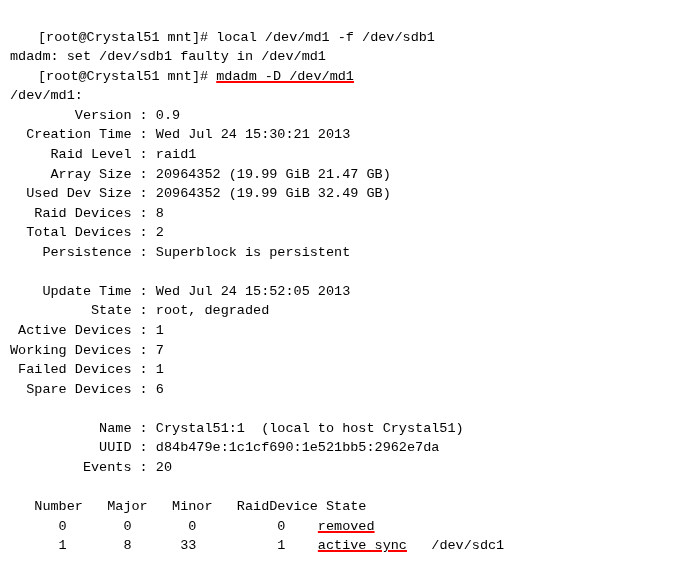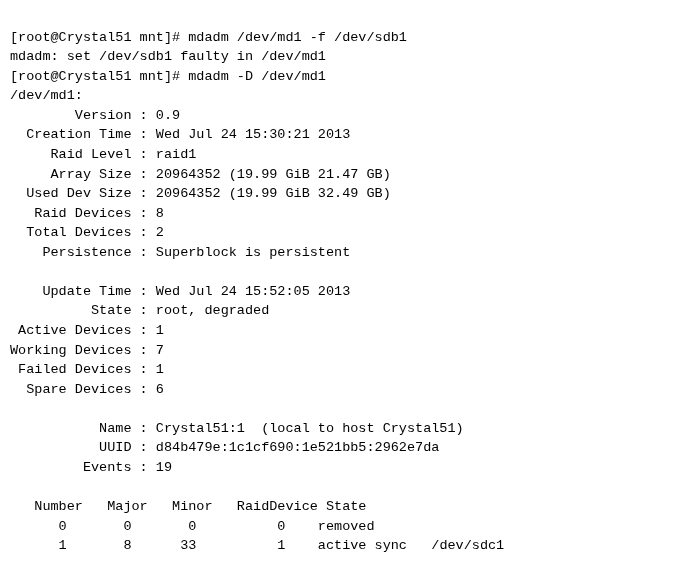--- a/index.html
+++ b/index.html
@@ -9,32 +9,33 @@
       font-size: 13.5px;
       color: #000000;
       padding: 8px 10px;
       width: 700px;
       min-height: 568px;
     }
     .terminal {
       white-space: pre;
       line-height: 1.45;
     }
-    .prompt { color: #000000; }
+    .prompt { color: #000000; margin-left: 28px; }
     .cmd { color: #000000; }
     span.ured {
+      text-decoration: underline;
       text-decoration-color: red;
       text-decoration-thickness: 2px;
     }
   </style>
 </head>
 <body>
 
 <div class="terminal">
-<span class="prompt">[root@Crystal51 mnt]# </span><span class="cmd">mdadm /dev/md1 -f /dev/sdb1</span>
+<span class="prompt">[root@Crystal51 mnt]# </span><span class="cmd">local /dev/md1 -f /dev/sdb1</span>
 <span>mdadm: set /dev/sdb1 faulty in /dev/md1</span>
 <span class="prompt">[root@Crystal51 mnt]# </span><span class="cmd ured">mdadm -D /dev/md1</span>
 <span>/dev/md1:</span>
 <span>        Version : 0.9</span>
 <span>  Creation Time : Wed Jul 24 15:30:21 2013</span>
 <span>     Raid Level : raid1</span>
 <span>     Array Size : 20964352 (19.99 GiB 21.47 GB)</span>
 <span>  Used Dev Size : 20964352 (19.99 GiB 32.49 GB)</span>
 <span>   Raid Devices : 8</span>
 <span>  Total Devices : 2</span>
@@ -42,21 +43,21 @@
 
 <span>    Update Time : Wed Jul 24 15:52:05 2013</span>
 <span>          State : root, degraded</span>
 <span> Active Devices : 1</span>
 <span>Working Devices : 7</span>
 <span> Failed Devices : 1</span>
 <span>  Spare Devices : 6</span>
 
 <span>           Name : Crystal51:1  (local to host Crystal51)</span>
 <span>           UUID : d84b479e:1c1cf690:1e521bb5:2962e7da</span>
-<span>         Events : 19</span>
+<span>         Events : 20</span>
 
 <span>   Number   Major   Minor   RaidDevice State</span>
 <span>      0       0       0          0    <span class="ured">removed</span></span>
 <span>      1       8      33          1    <span class="ured">active sync</span>   /dev/sdc1</span>
 
 
 
 </div>
 
 </body></html>

